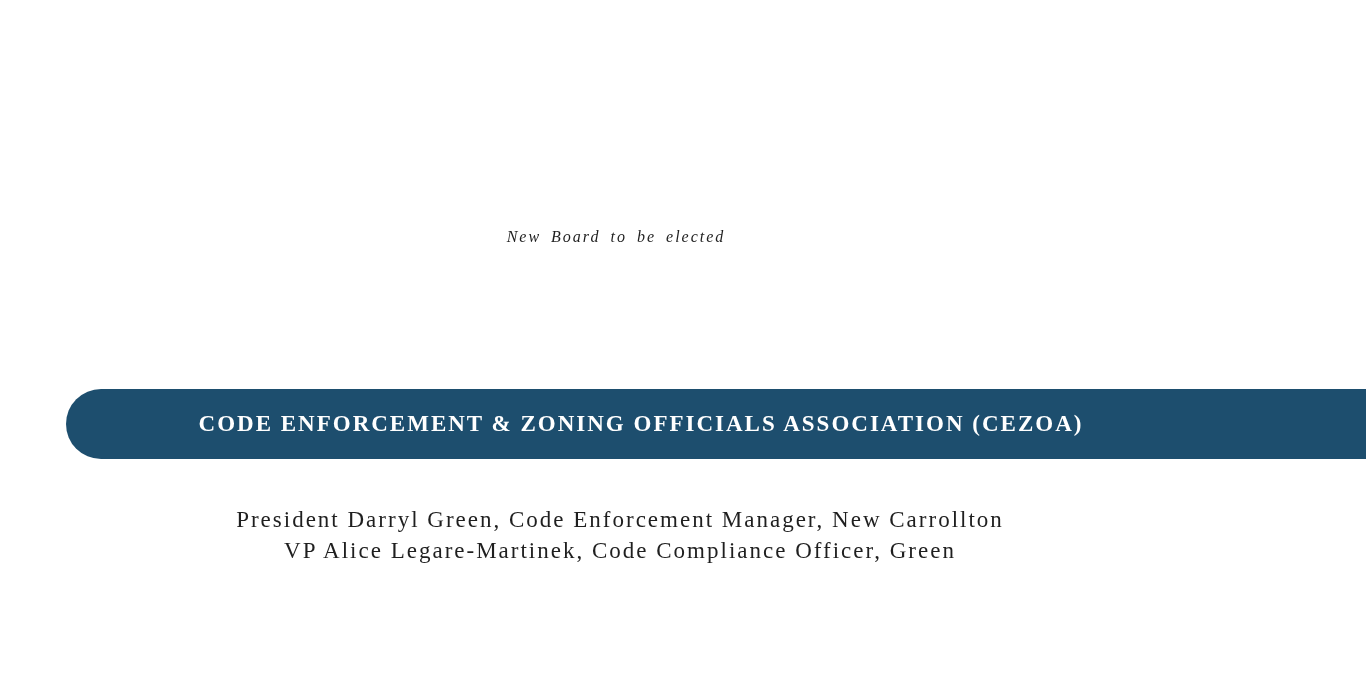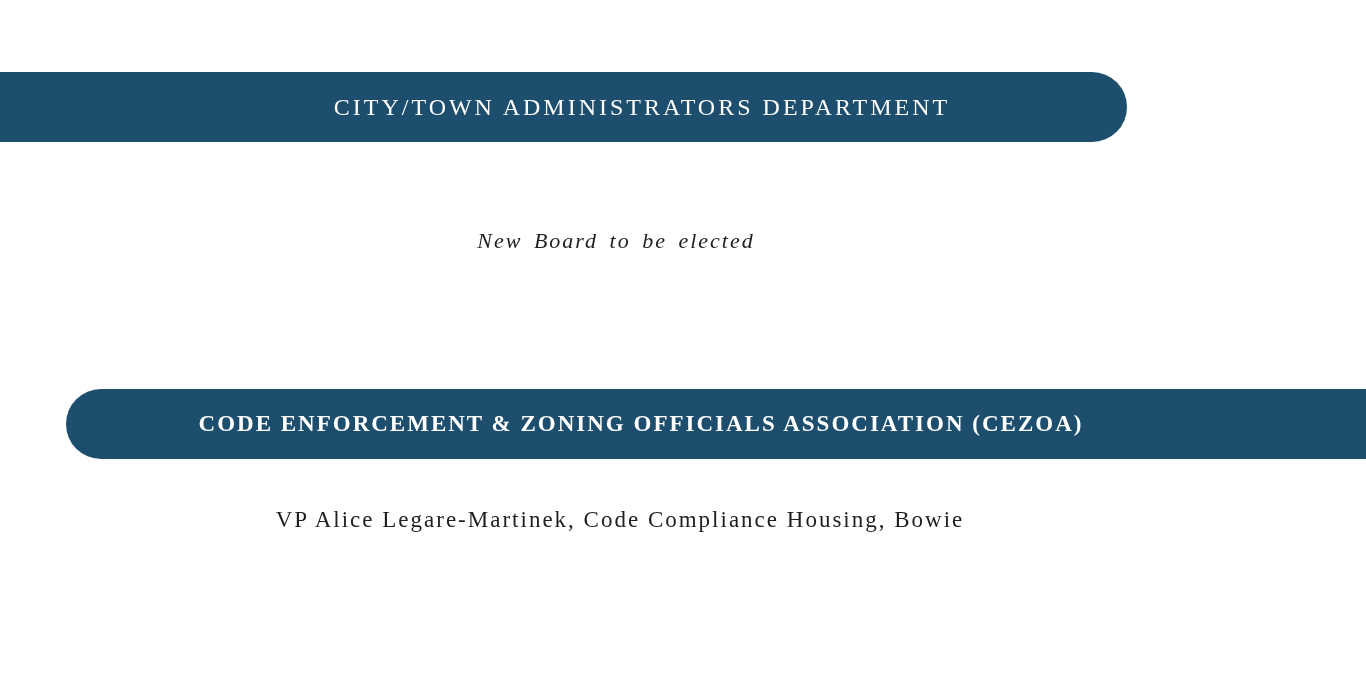--- a/index.html
+++ b/index.html
@@ -53,21 +53,21 @@
     font-size: 23px;
     letter-spacing: 2px;
     font-weight: bold;
   }
   .board-note {
     position: absolute;
     top: 228px; left: 0;
     width: 1232px;
     text-align: center;
     font-style: italic;
-    font-size: 22px;
+    font-size: 16px;
     letter-spacing: 2px;
     color: var(--body-text);
     word-spacing: 4px;
   }
   .officers {
     position: absolute;
     top: 505px; left: 0;
     width: 1240px;
     text-align: center;
     list-style: none;
@@ -78,27 +78,25 @@
     line-height: 30.5px;
     color: var(--body-text);
     white-space: nowrap;
   }
 </style>
 </head>
 <body>
 
 <div class="page">
 
-  <div class="banner banner-dept">
-    <span class="banner-label">CITY/TOWN ADMINISTRATORS DEPARTMENT</span>
-  </div>
 
   <div class="board-note">New Board to be elected</div>
 
   <div class="banner banner-assoc">
     <span class="banner-label">CODE ENFORCEMENT &amp; ZONING OFFICIALS ASSOCIATION (CEZOA)</span>
   </div>
 
   <ul class="officers">
-    <li class="officer-line">VP Alice Legare-Martinek, Code Compliance Housing, Bowie</li>
+    <li class="officer-line">President Darryl Green, Code Enforcement Manager, New Carrollton</li>
+    <li class="officer-line">VP Alice Legare-Martinek, Code Compliance Officer, Green</li>
   </ul>
 
 </div>
 
 </body></html>

